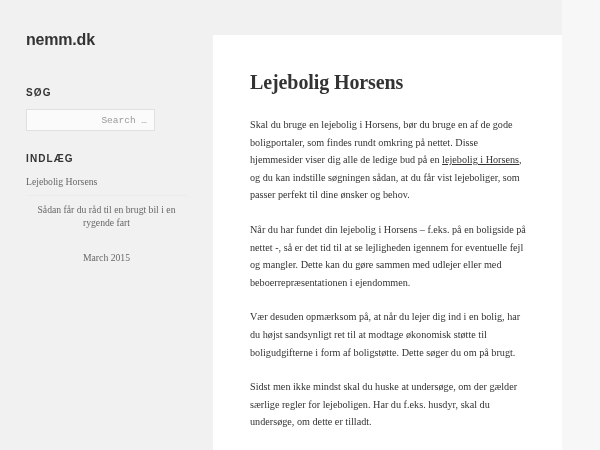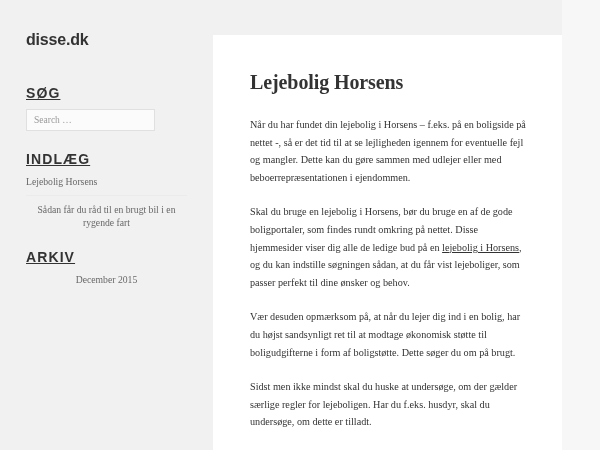--- a/index.html
+++ b/index.html
@@ -44,42 +44,42 @@
     line-height: 20px;
   }
 
   .widget {
     margin-top: 22px;
   }
   .widget.first { margin-top: 37px; }
 
   .widget-title {
     font-family: "Liberation Sans", sans-serif;
-    font-size: 14px;
+    font-size: 10px;
     font-weight: bold;
     letter-spacing: 1.1px;
     color: #333333;
     text-transform: uppercase;
     margin: 0 0 10px 0;
     line-height: 12px;
-    text-decoration: underline;
   }
 
   .search-field {
     display: block;
     width: 129px;
     height: 22px;
     box-sizing: border-box;
     border: 1px solid #e0e0e0;
     background: #fbfbfb;
     padding: 0 7px;
-    font-family: Liberation Serif, serif;
+    font-family: Liberation Mono, monospace;
     font-size: 9.5px;
     color: #686868;
     outline: none;
+    text-align: right;
   }
   .search-field::placeholder { color: #9a9a9a; }
 
   .widget-list {
     list-style: none;
     margin: 0;
     padding: 0;
   }
   .widget-list li {
     border-bottom: 1px solid #ebebeb;
@@ -161,60 +161,59 @@
 </head>
 <body>
 
 <div id="page">
 
   <div id="top-gutter"></div>
   <div id="right-gutter"></div>
 
   <aside id="sidebar">
 
-    <h1 class="site-title">disse.dk</h1>
+    <h1 class="site-title">nemm.dk</h1>
 
     <section class="widget first">
       <h2 class="widget-title">SØG</h2>
       <input class="search-field" type="text" placeholder="Search …" style="">
     </section>
 
     <section class="widget">
       <h2 class="widget-title">INDLÆG</h2>
       <ul class="widget-list">
         <li>
           <a href="#">Lejebolig Horsens</a>
         </li>
         <li>
           <a href="#">Sådan får du råd til en brugt bil i en rygende fart</a>
         </li>
       </ul>
     </section>
 
 
     <section class="widget">
-      <h2 class="widget-title">ARKIV</h2>
       <ul class="widget-list">
         <li>
-          <a href="#">December 2015</a>
+          <a href="#">March 2015</a>
         </li>
       </ul>
     </section>
 
   </aside>
 
   <main id="content-card">
     <article>
       <h1 class="entry-title">Lejebolig Horsens</h1>
 
       <div class="entry-content">
 
+        <p><span>Skal du bruge en lejebolig i Horsens, bør du bruge en af de gode boligportaler, som findes rundt omkring på nettet. Disse hjemmesider viser dig alle de ledige bud på en </span><a href="#">lejebolig i Horsens</a><span>, og du kan indstille søgningen sådan, at du får vist lejeboliger, som passer perfekt til dine ønsker og behov.</span></p>
+
         <p>Når du har fundet din lejebolig i Horsens – f.eks. på en boligside på nettet -, så er det tid til at se lejligheden igennem for eventuelle fejl og mangler. Dette kan du gøre sammen med udlejer eller med beboerrepræsentationen i ejendommen.</p>
-
-        <p><span>Skal du bruge en lejebolig i Horsens, bør du bruge en af de gode boligportaler, som findes rundt omkring på nettet. Disse hjemmesider viser dig alle de ledige bud på en </span><a href="#">lejebolig i Horsens</a><span>, og du kan indstille søgningen sådan, at du får vist lejeboliger, som passer perfekt til dine ønsker og behov.</span></p>
         <p>Vær desuden opmærksom på, at når du lejer dig ind i en bolig, har du højst sandsynligt ret til at modtage økonomisk støtte til boligudgifterne i form af boligstøtte. Dette søger du om på brugt.</p>
         <p>Sidst men ikke mindst skal du huske at undersøge, om der gælder særlige regler for lejeboligen. Har du f.eks. husdyr, skal du undersøge, om dette er tilladt.</p>
 
       </div>
     </article>
   </main>
 
 </div>
 
 </body></html>

